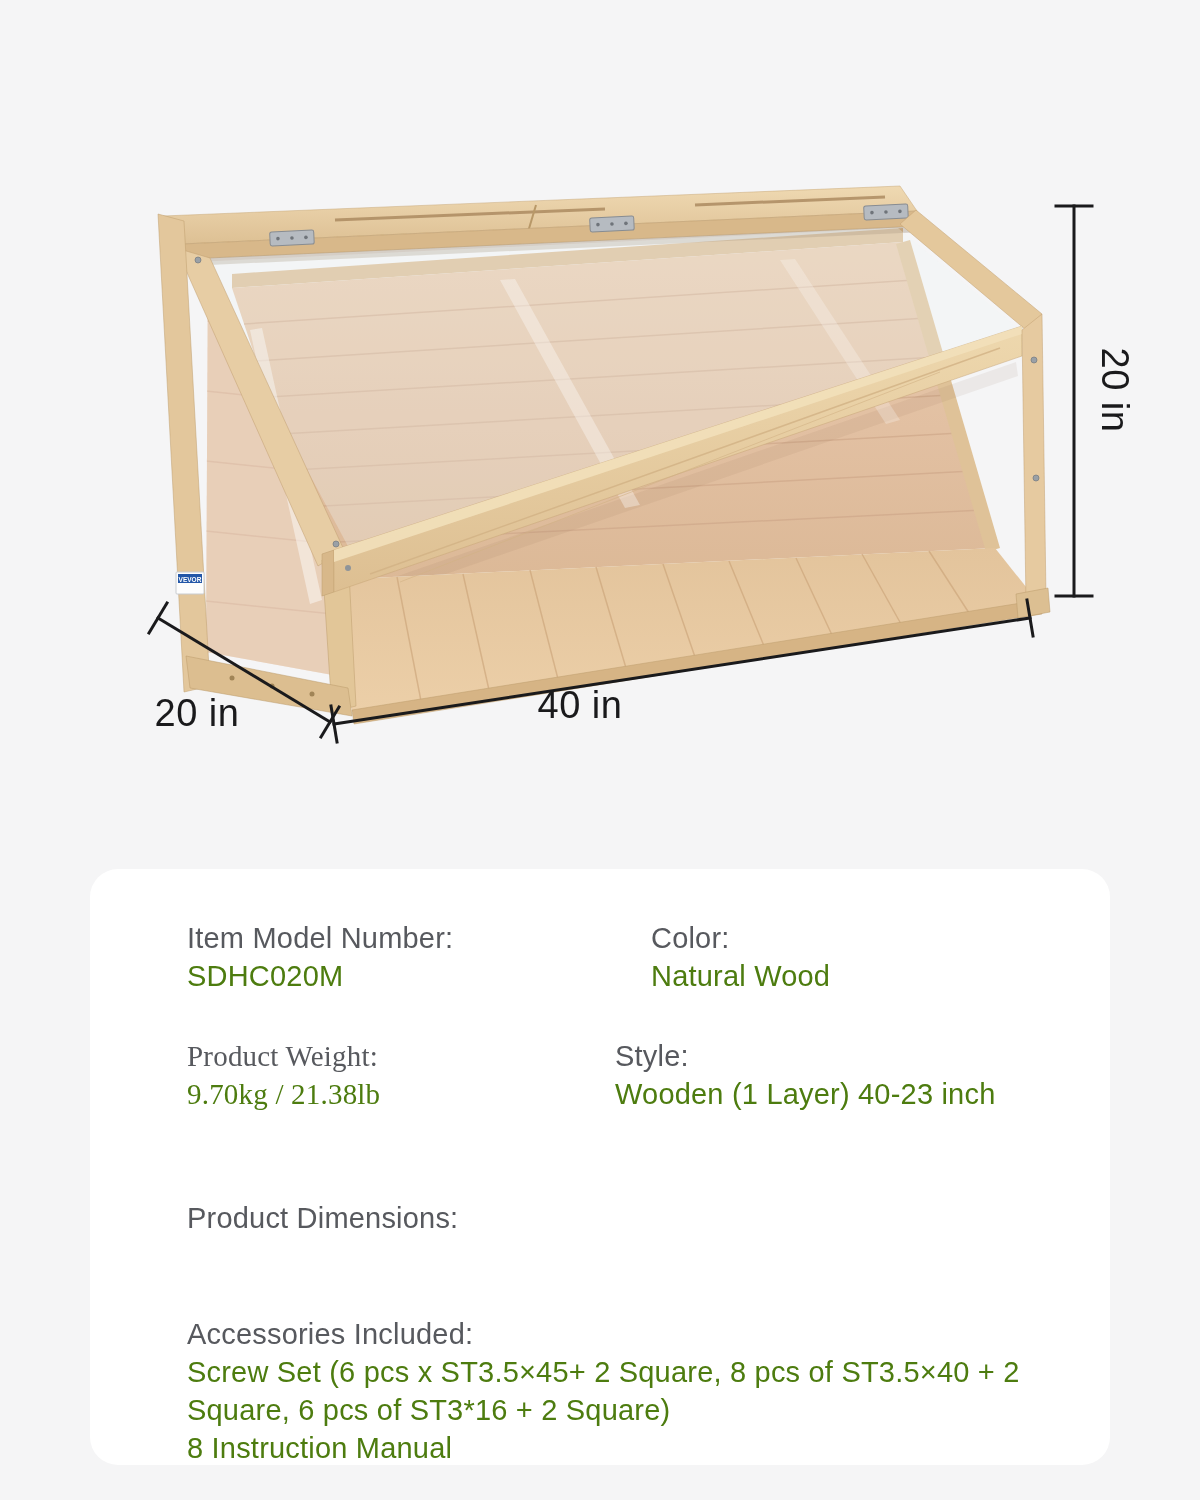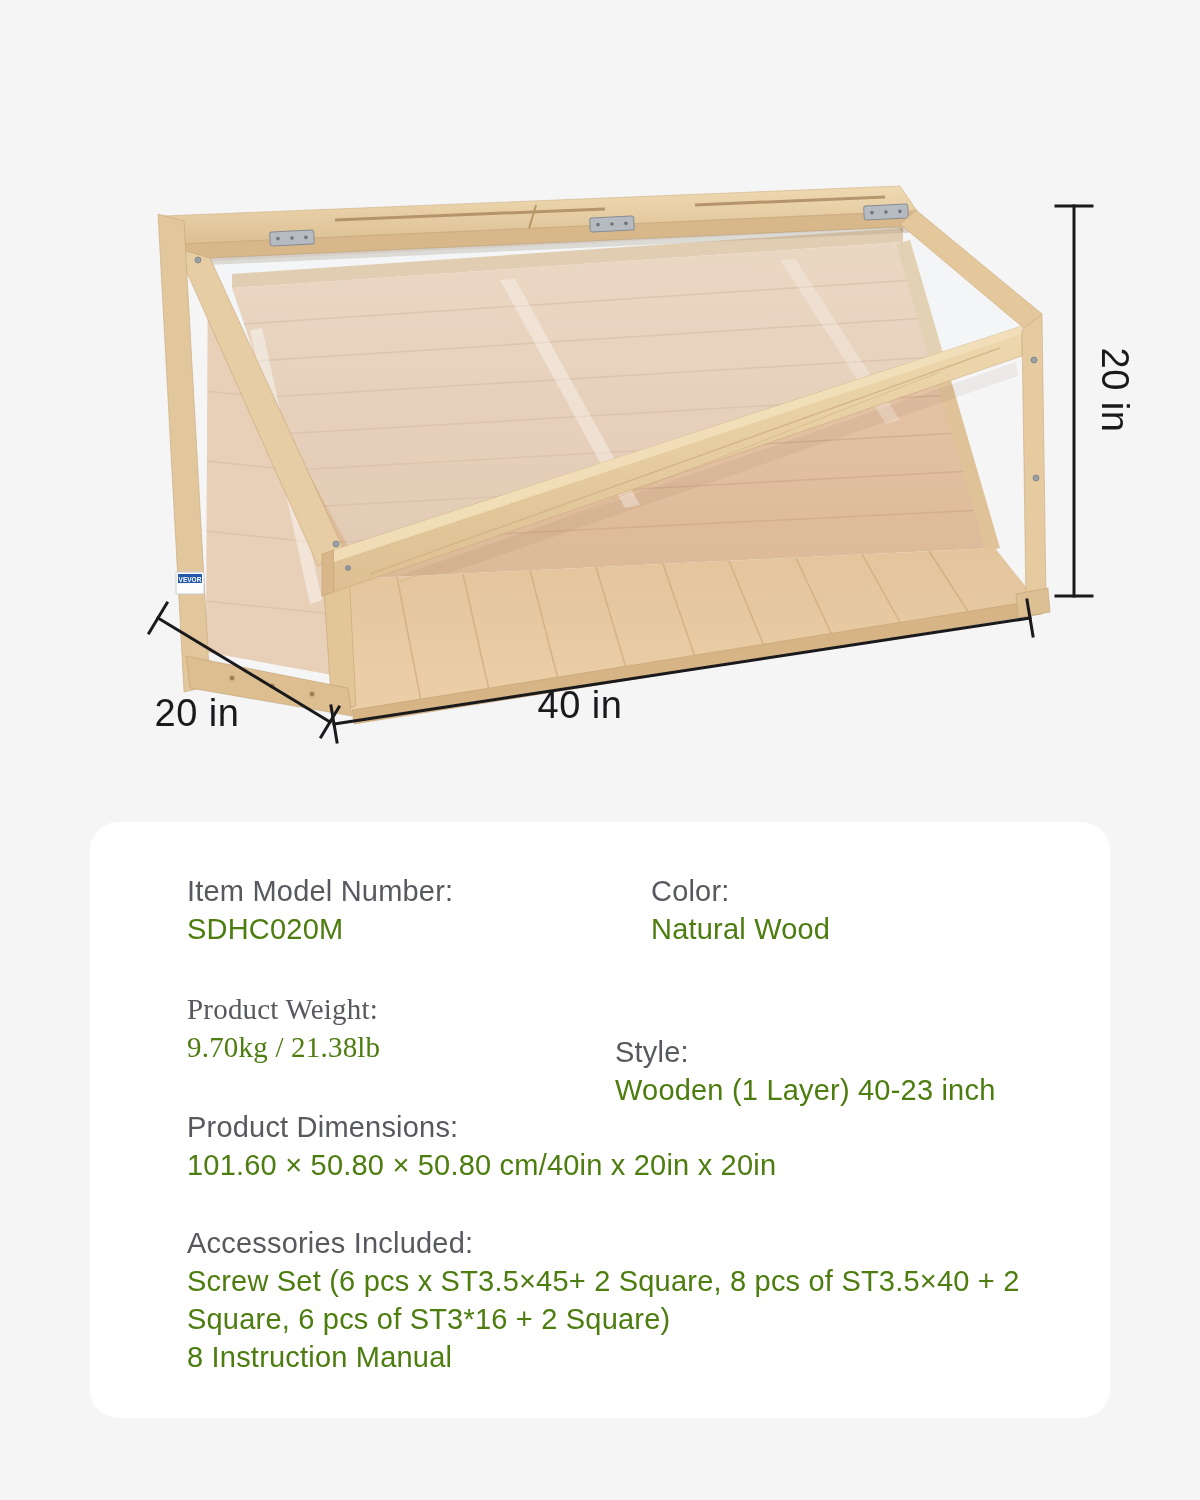--- a/index.html
+++ b/index.html
@@ -1,23 +1,23 @@
 <!DOCTYPE html>
 <html><head>
 <meta charset="utf-8">
 <style>
   html,body{margin:0;padding:0;background:#f5f5f6;font-family:"Liberation Sans",sans-serif;}
   .page{position:relative;width:1200px;height:1500px;background:#f5f5f6;overflow:hidden;}
   .figure-wrap{position:absolute;left:0;top:0;width:1200px;height:800px;}
   .figure-wrap svg{display:block;}
   .dim-label{font-size:38px;fill:#1a1a1c;font-family:"Liberation Sans",sans-serif;letter-spacing:.5px;}
   .tag-text{font-size:6.5px;fill:#ffffff;font-weight:bold;font-family:"Liberation Sans",sans-serif;}
-  .spec-card{position:absolute;left:90px;top:822px;width:1020px;height:596px;background:#ffffff;border-radius:28px;}
+  .spec-card{position:absolute;left:90px;top:869px;width:1020px;height:596px;background:#ffffff;border-radius:28px;}
   .spec-block{position:absolute;}
-  .spec-block.wide{width:872px;}
+  .spec-block.wide{width:872px;margin-top:44px;}
   .spec-label{font-size:29px;line-height:38px;color:#57595e;letter-spacing:.2px;}
   .spec-value{font-size:29px;line-height:38px;color:#4d7c0f;letter-spacing:.2px;}
 </style>
 </head>
 <body>
 
 <div class="page">
 
   <div class="figure-wrap">
     <svg width="1200" height="800" viewBox="0 0 1200 800" xmlns="http://www.w3.org/2000/svg">
@@ -194,28 +194,27 @@
     <div class="spec-block" style="left:525px;top:50px;margin-left:36px;">
       <div class="spec-label">Color:</div>
       <div class="spec-value">Natural Wood</div>
     </div>
 
     <div class="spec-block" style="left:97px;top:168px;font-family:Liberation Serif, serif;">
       <div class="spec-label">Product Weight:</div>
       <div class="spec-value">9.70kg / 21.38lb</div>
     </div>
 
-    <div class="spec-block" style="left:525px;top:168px;margin-top:43px;">
+    <div class="spec-block" style="left:525px;top:168px;">
       <div class="spec-label">Style:</div>
       <div class="spec-value">Wooden (1 Layer) 40-23 inch</div>
     </div>
 
     <div class="spec-block wide" style="left:97px;top:286px;">
       <div class="spec-label">Product Dimensions:</div>
-      <div class="spec-value">101.60 × 50.80 × 50.80 cm/40in x 20in x 20in</div>
     </div>
 
     <div class="spec-block wide" style="left:97px;top:402px;">
       <div class="spec-label">Accessories Included:</div>
       <div class="spec-value">Screw Set (6 pcs x ST3.5×45+ 2 Square, 8 pcs of ST3.5×40 + 2 Square,  6 pcs of ST3*16 + 2 Square)</div>
       <div class="spec-value">8 Instruction Manual</div>
     </div>
 
   </div>
 </div>

